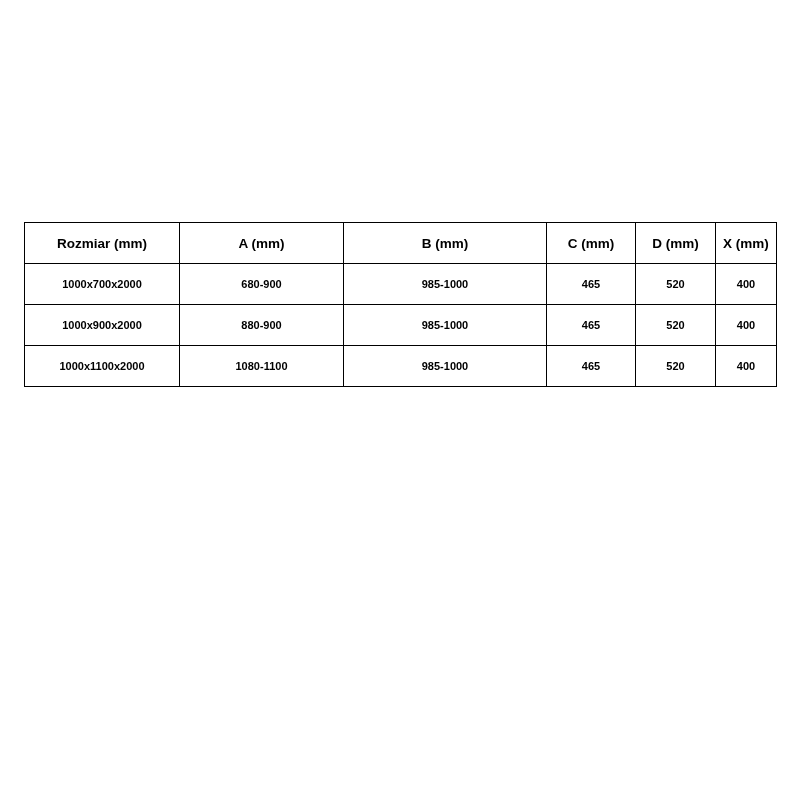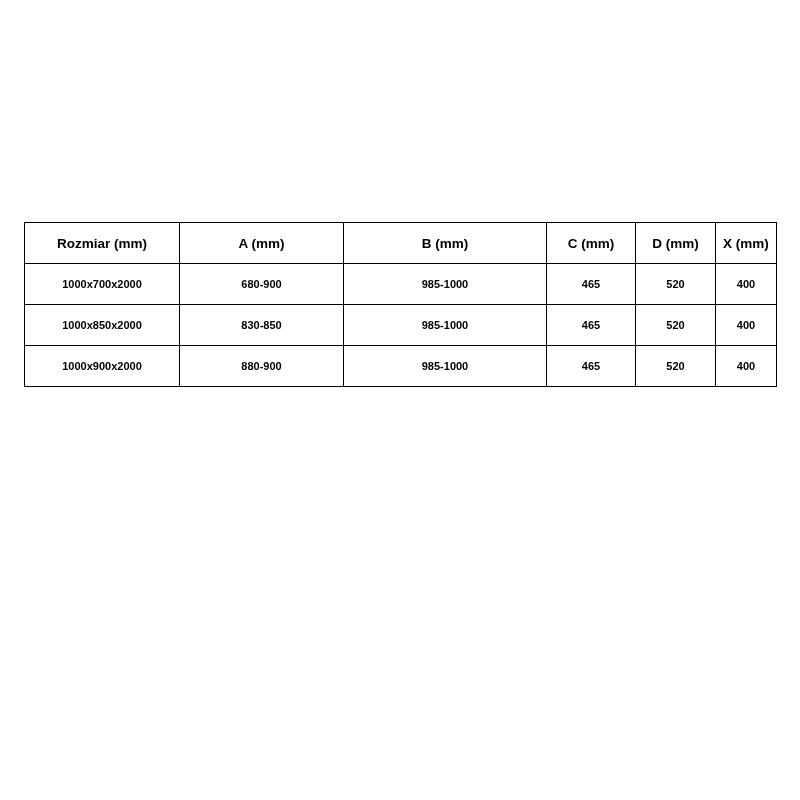--- a/index.html
+++ b/index.html
@@ -83,30 +83,30 @@
       <tbody>
         <tr>
           <td>1000x700x2000</td>
           <td>680-900</td>
           <td>985-1000</td>
           <td>465</td>
           <td>520</td>
           <td>400</td>
         </tr>
         <tr>
-          <td>1000x850x2000</td>
-          <td>830-850</td>
+          <td>1000x900x2000</td>
+          <td>880-900</td>
           <td>985-1000</td>
           <td>465</td>
           <td>520</td>
           <td>400</td>
         </tr>
         <tr>
-          <td>1000x900x2000</td>
-          <td>880-900</td>
+          <td>1000x1100x2000</td>
+          <td>1080-1100</td>
           <td>985-1000</td>
           <td>465</td>
           <td>520</td>
           <td>400</td>
         </tr>
       </tbody>
     </table>
   </div>
 </div>
 

